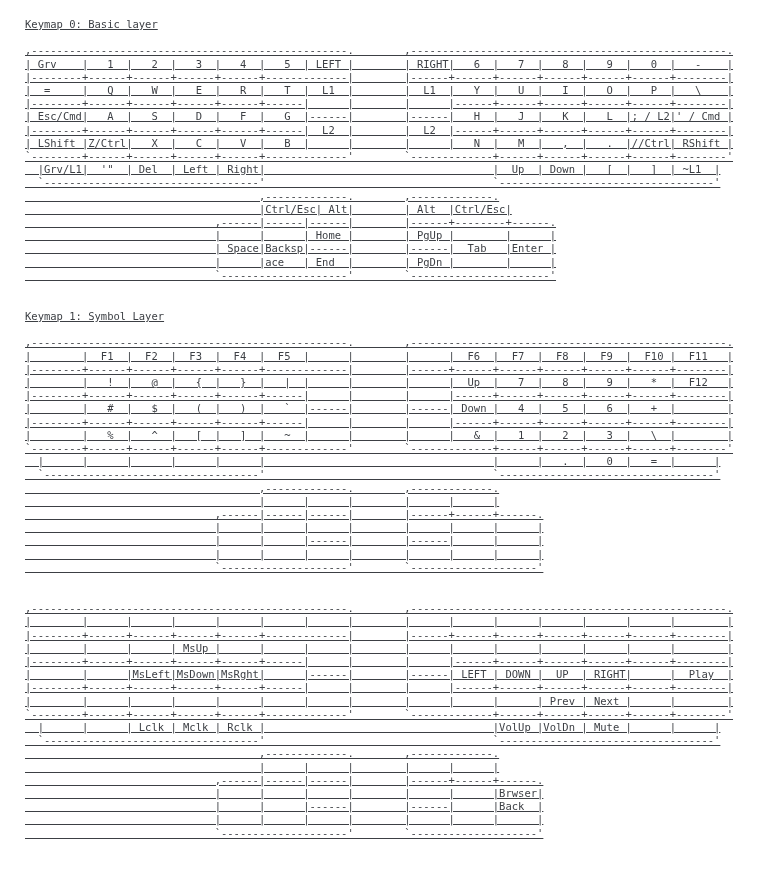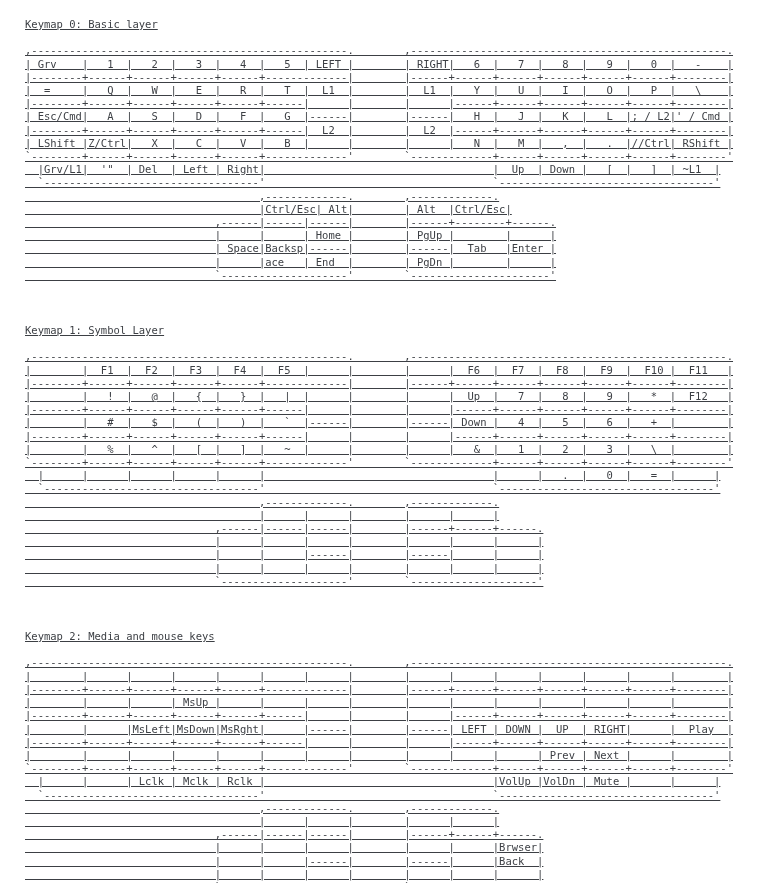--- a/index.html
+++ b/index.html
@@ -9,21 +9,21 @@
     box-sizing: border-box;
     overflow: hidden;
     background: #ffffff;
     padding: 18px 0 0 25px;
     font-family: "DejaVu Sans Mono", "Liberation Mono", monospace;
     font-size: 10.5px;
     line-height: 13.2px;
     color: #3c3f44;
   }
   .keymap-section { margin: 0; }
-  .keymap-section + .keymap-section { margin-top: 42px; }
+  .keymap-section + .keymap-section { margin-top: 28px; }
   .keymap-title {
     font-family: "DejaVu Sans Mono", "Liberation Mono", monospace;
     font-size: 10.5px;
     line-height: 13.2px;
     white-space: pre;
     margin: 0 0 13.2px 0;
   }
   .keymap-diagram {
     margin: 0;
     font-family: "DejaVu Sans Mono", "Liberation Mono", monospace;
@@ -76,21 +76,20 @@
                                      ,-------------.        ,-------------.
                                      |      |      |        |      |      |
                               ,------|------|------|        |------+------+------.
                               |      |      |      |        |      |      |      |
                               |      |      |------|        |------|      |      |
                               |      |      |      |        |      |      |      |
                               `--------------------'        `--------------------'</pre>
   </div>
 
   <div class="keymap-section">
-    <div class="keymap-title">Keymap 2: Media and mouse keys</div>
     <pre class="keymap-diagram">,--------------------------------------------------.        ,--------------------------------------------------.
 |        |      |      |      |      |      |      |        |      |      |      |      |      |      |        |
 |--------+------+------+------+------+-------------|        |------+------+------+------+------+------+--------|
 |        |      |      | MsUp |      |      |      |        |      |      |      |      |      |      |        |
 |--------+------+------+------+------+------|      |        |      |------+------+------+------+------+--------|
 |        |      |MsLeft|MsDown|MsRght|      |------|        |------| LEFT | DOWN |  UP  | RIGHT|      |  Play  |
 |--------+------+------+------+------+------|      |        |      |------+------+------+------+------+--------|
 |        |      |      |      |      |      |      |        |      |      |      | Prev | Next |      |        |
 `--------+------+------+------+------+-------------'        `-------------+------+------+------+------+--------'
   |      |      | Lclk | Mclk | Rclk |                                    |VolUp |VolDn | Mute |      |      |

